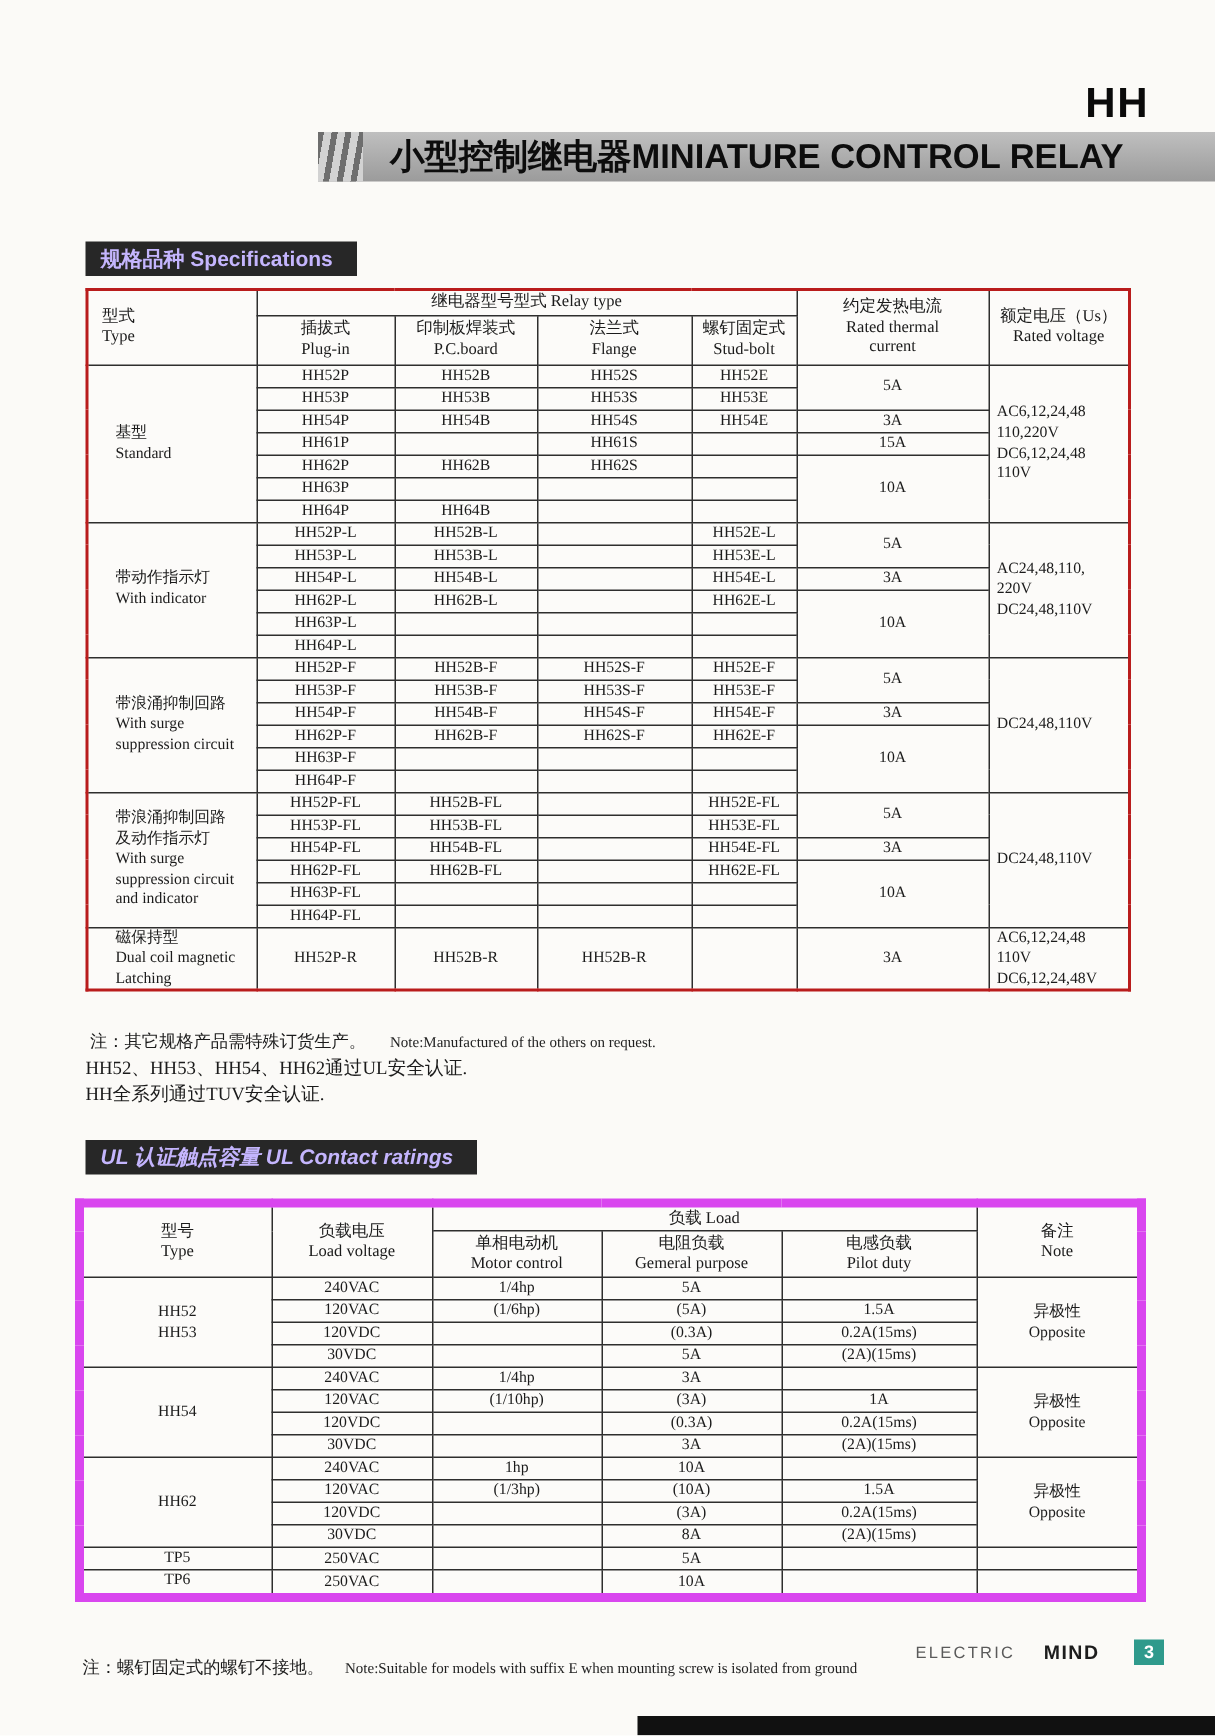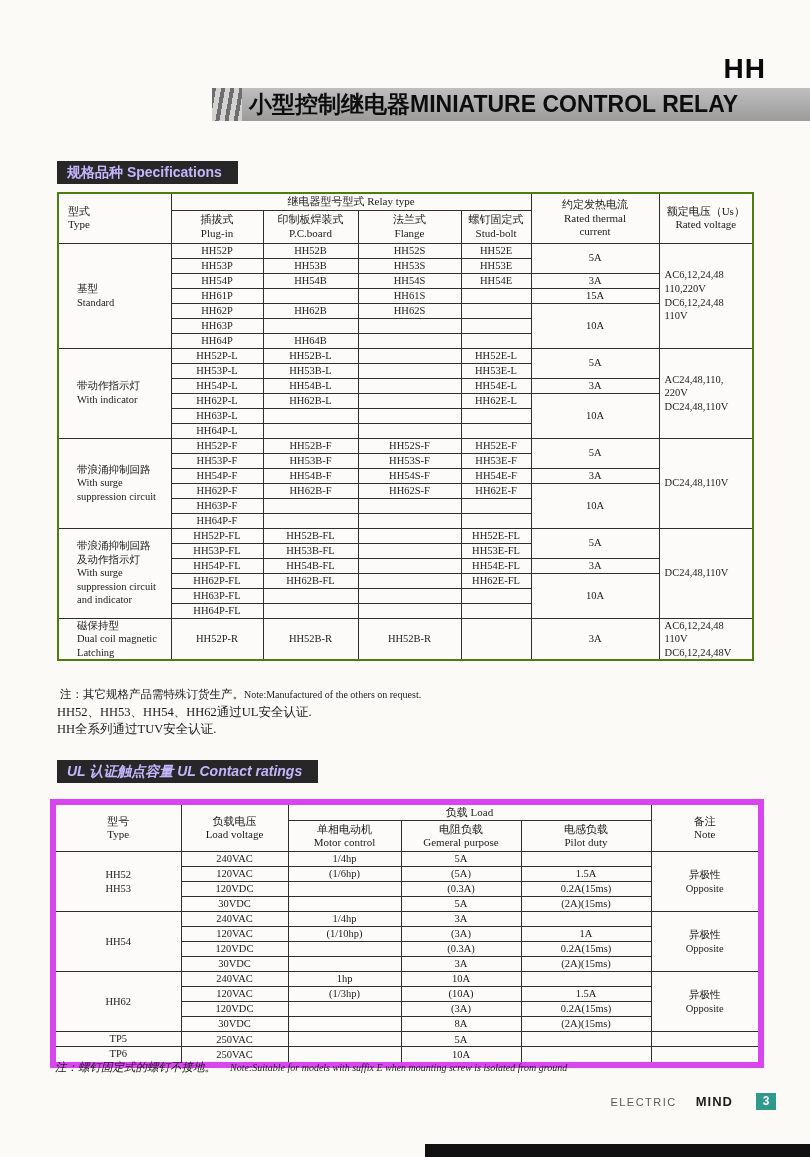--- a/index.html
+++ b/index.html
@@ -18,36 +18,36 @@
     position:absolute; top:88px; left:212px; right:0; height:33px;
     background:linear-gradient(180deg,#bfbfbf,#9b9b9b);
     display:flex; align-items:center;
   }
   .banner .stripes {
     width:30px; height:33px; flex:0 0 auto;
     background:repeating-linear-gradient(100deg,#6e6e6e 0 4px,#d2d2d2 4px 9px);
   }
   .banner .banner-title {
     font-family:"Liberation Sans", sans-serif; font-weight:bold;
-    font-size:23px; color:#0d0d0d; white-space:nowrap; padding-left:7px;
+    font-size:23px; color:#0d0d0d; white-space:nowrap; padding-left:18px;
   }
   .sec-heading {
     position:absolute; left:57px; height:23px;
     background:#272727; color:#c4b5fd;
     font-family:"Liberation Sans", sans-serif;
     font-weight:bold; font-size:14px; line-height:23px;
     padding:0 16px 0 10px; white-space:nowrap;
   }
   .sec1 { top:161px; }
   .sec2 { top:760px;font-style:italic; }
 
   table { border-collapse:collapse; table-layout:fixed; background:#fcfbf9; }
   th, td { border:1px solid #2e2e2e; vertical-align:middle; overflow:hidden; }
 
-  .spec-table { position:absolute; top:192px; left:57px; width:695px; border:2px solid #4d7c0f; }
+  .spec-table { position:absolute; top:192px; left:57px; width:695px; border:2px solid #b91c1c; }
   .spec-table thead th {
     font-weight:normal; font-size:11px; line-height:1.2;
     text-align:center; padding:1px 2px;
   }
   .spec-table thead tr:first-child th { height:17px; }
   .spec-table thead tr:last-child th { height:33px; }
   .spec-table th.al { text-align:left; padding-left:9px; }
   .spec-table tbody td {
     height:15px; font-size:10.5px; line-height:1.1;
     text-align:center; padding:0 2px;
@@ -62,23 +62,23 @@
   }
   .ul-table thead tr:first-child th { height:16px; }
   .ul-table thead tr:last-child th { height:31px; }
   .ul-table tbody td {
     height:15px; font-size:10.5px; line-height:1.1;
     text-align:center; padding:0 2px;
   }
   .ul-table td.type-cell, .ul-table td.note-cell { line-height:1.35; }
 
   .spec-note { position:absolute; top:687px; left:60px; font-size:11.5px; white-space:nowrap; }
-  .spec-note .en { font-size:10px; color:#222; }
+  .spec-note .en { font-size:10px; margin-left:16px; color:#222; }
   .certs { position:absolute; top:704px; left:57px; font-size:12.5px; line-height:16.5px;font-family:Liberation Serif, serif; }
-  .ul-note { position:absolute; top:1060px; left:55px; font-size:11.5px; white-space:nowrap;font-style:italic; }
+  .ul-note { position:absolute; top:1104px; left:55px; font-size:11.5px; white-space:nowrap; }
   .ul-note .en { font-size:10px; margin-left:14px; color:#222; }
 
   .footer {
     position:absolute; top:1093px; right:34px;
     display:flex; align-items:center; gap:23px;
     font-family:"Liberation Sans", sans-serif;
   }
   .footer .brand-light { font-size:11px; letter-spacing:1.5px; color:#5a5a5a; }
   .footer .brand-bold { font-size:13px; font-weight:bold; letter-spacing:1px; color:#1d1d1d; margin-left:-4px; }
   .footer .page-box {

